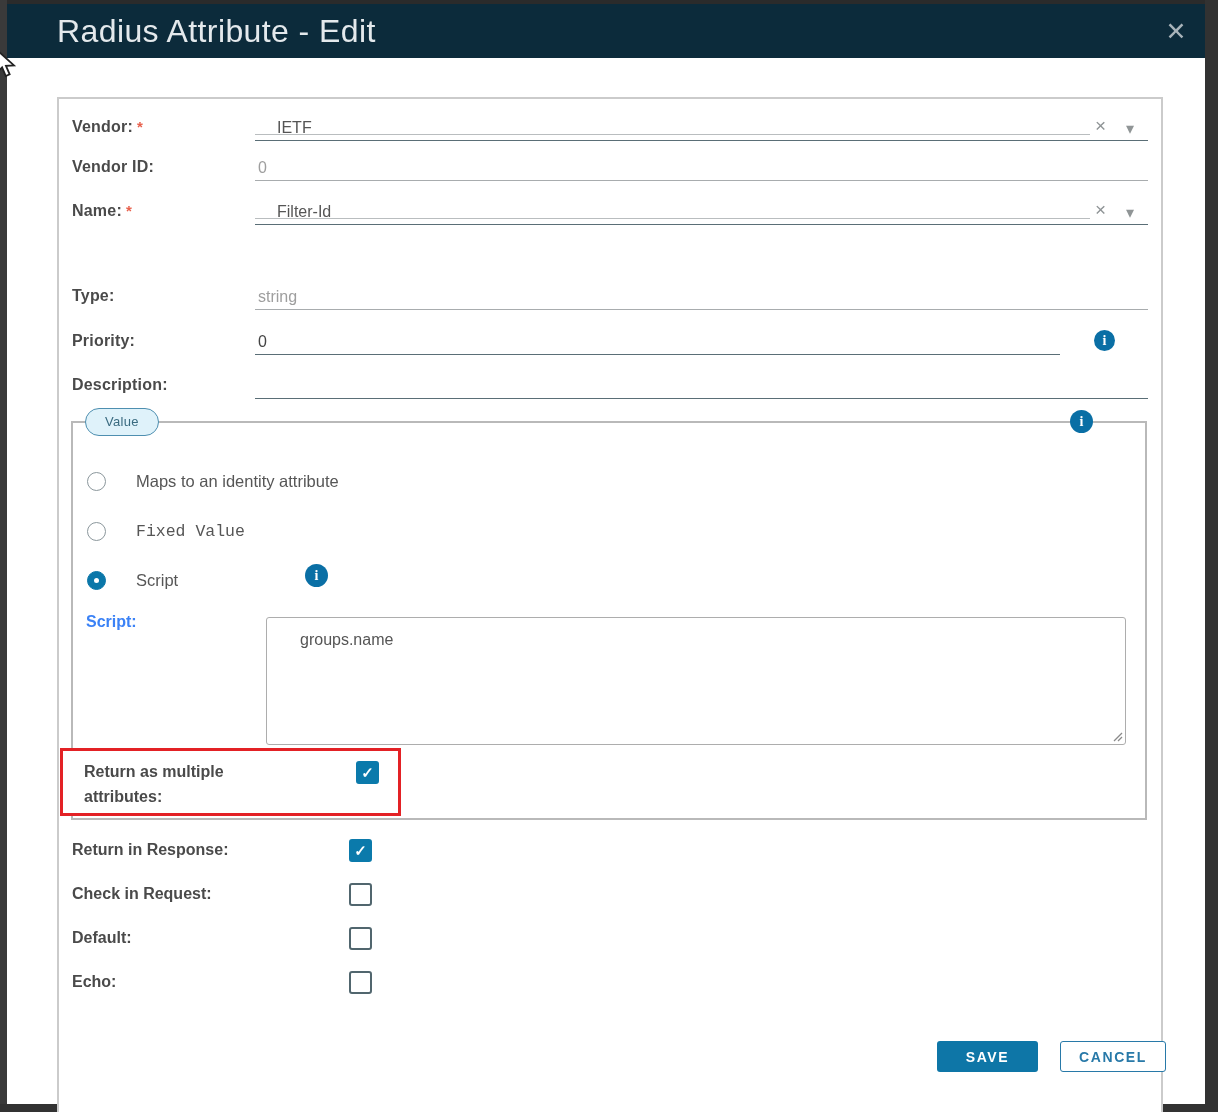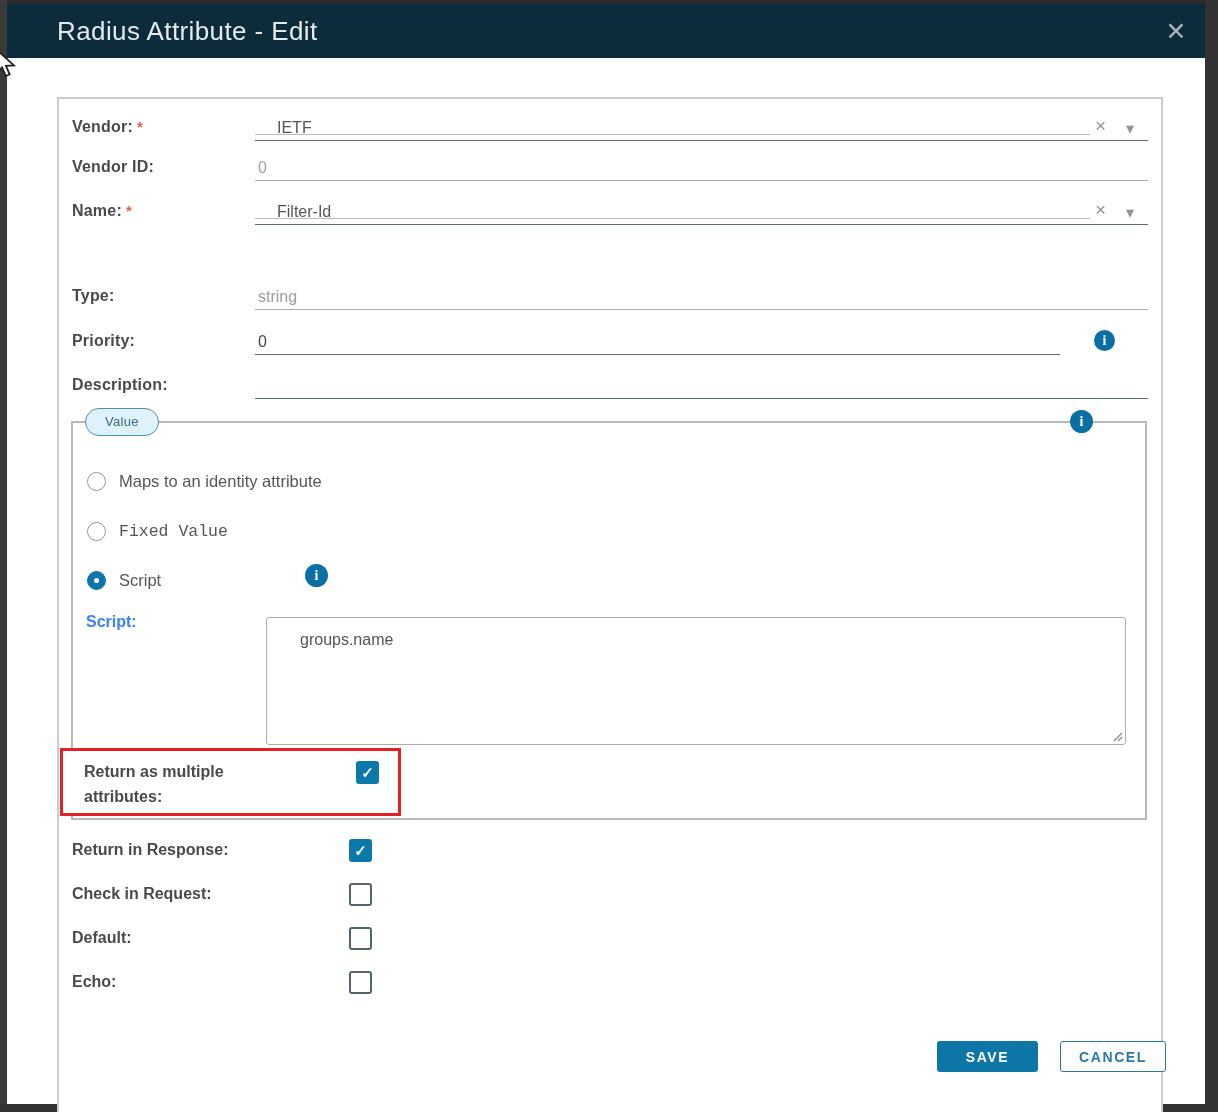--- a/index.html
+++ b/index.html
@@ -12,21 +12,21 @@
   .frame-right{position:absolute;right:0;top:0;width:13px;height:1112px;background:#323232;}
   .frame-bottom{position:absolute;left:0;bottom:0;width:1218px;height:8px;background:#323232;}
   .frame-top{position:absolute;left:0;top:0;width:1218px;height:4px;background:#2b2b2b;}
 
   
   .modal-header{
     position:absolute;left:7px;top:4px;right:13px;height:54px;
     background:#0c2b3b;display:flex;align-items:center;
   }
   .modal-title{
-    padding-left:50px;font-size:26px;font-weight:400;color:#e4e9ec;letter-spacing:.4px;
+    padding-left:50px;font-size:32px;font-weight:400;color:#e4e9ec;letter-spacing:.4px;
   }
   .close-btn{
     position:absolute;right:12px;top:10px;width:34px;height:34px;
     display:flex;align-items:center;justify-content:center;
     color:#a9b4ba;font-size:25px;font-weight:300;cursor:pointer;
   }
 
   
   .cursor{position:absolute;left:-11px;top:48px;width:28px;height:32px;z-index:50;}
 
@@ -62,21 +62,21 @@
   
   .value-box{
     position:absolute;left:12px;top:322px;width:1076px;height:399px;
     border:2px solid #b9b9b9;box-sizing:border-box;background:#fff;
   }
   .value-pill{
     position:absolute;top:-15px;left:12px;background:#dff2fa;border:1px solid #4e8fb0;
     border-radius:15px;padding:5px 19px 6px;font-size:13px;color:#3a6b80;letter-spacing:.3px;cursor:pointer;
   }
   .box-info{position:absolute;top:-13px;right:52px;}
-  .radio-row{position:absolute;left:14px;height:28px;display:flex;align-items:center;gap:13px;}
+  .radio-row{position:absolute;left:14px;height:28px;display:flex;align-items:center;gap:30px;}
   .radio{
     width:19px;height:19px;box-sizing:border-box;border:1px solid #8b979c;border-radius:50%;
     background:#fff;position:relative;flex:0 0 auto;cursor:pointer;
   }
   .radio.selected{background:#0b77a9;border-color:#0b77a9;}
   .radio.selected::after{
     content:"";position:absolute;width:5px;height:5px;background:#fff;border-radius:50%;
     left:6px;top:6px;
   }
   .radio-label{font-size:16.5px;color:#565656;}

